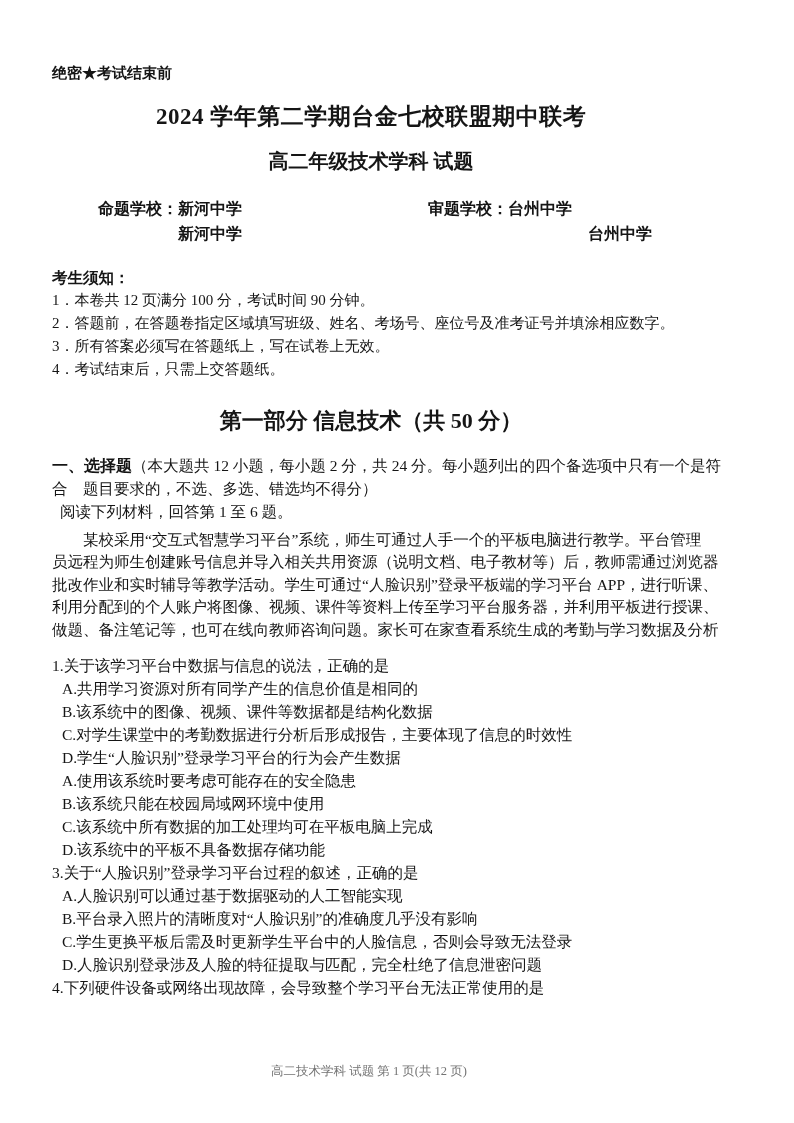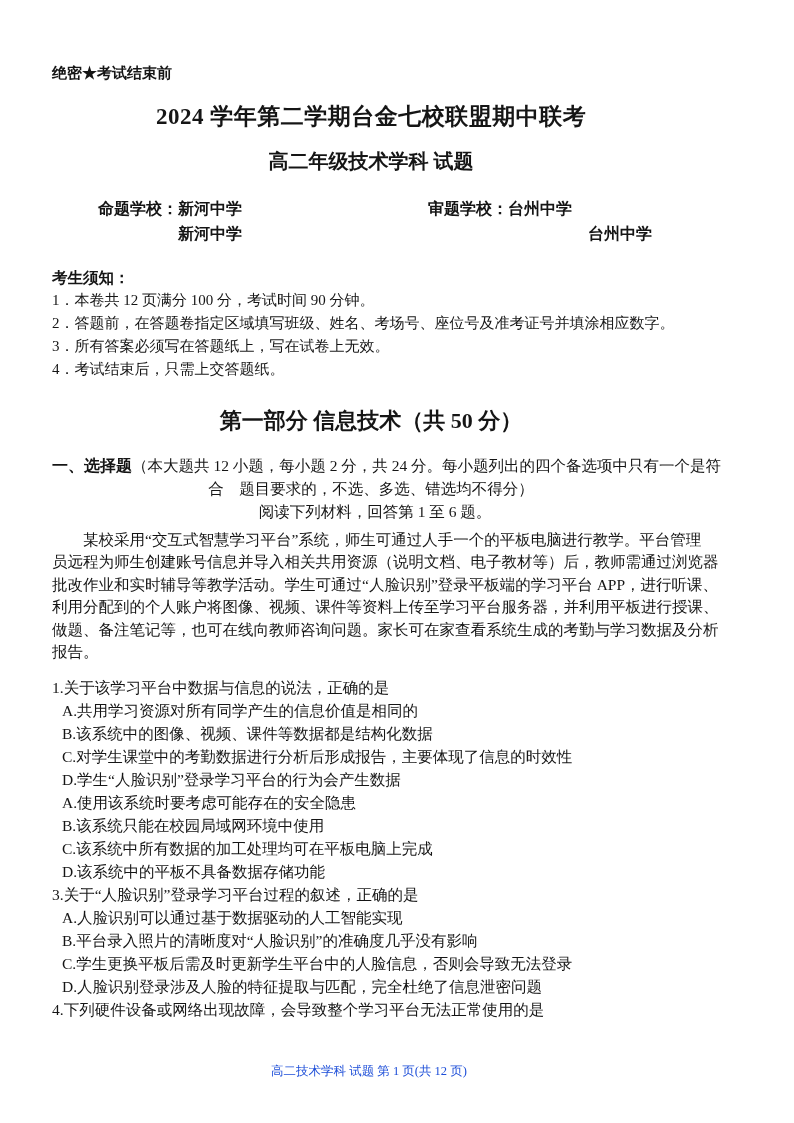--- a/index.html
+++ b/index.html
@@ -62,21 +62,21 @@
     font-size: 22px;
     font-weight: bold;
     margin-top: 24px;
     line-height: 32px;
   }
   .instruction {
     margin-top: 17px;
     font-size: 15.5px;
     line-height: 23px;
   }
-  .instruction-line { white-space: nowrap; text-align: center; }
+  .instruction-line { white-space: nowrap; }
   .instruction-bold { font-weight: bold; font-size: 16px; }
   .reading-prompt { padding-left: 8px; }
   .passage {
     margin-top: 6px;
     font-size: 15.5px;
     line-height: 22.4px;
   }
   .passage-line { white-space: nowrap; }
   .passage-first { text-indent: 2em; }
   .questions {
@@ -86,21 +86,21 @@
   }
   .question-stem { white-space: nowrap; }
   .question-option { padding-left: 10px; white-space: nowrap; }
   .footer {
     position: absolute;
     left: 0;
     bottom: 44px;
     width: 100%;
     text-align: center;
     font-size: 12.5px;
-    color: #1d4ed8;
+    color: #737373;
     line-height: 16px;
   }
 </style>
 </head>
 <body>
 
 <div class="sheet">
 
   <div class="classification">绝密★考试结束前</div>
 
@@ -134,21 +134,20 @@
     <div class="instruction-line">合　题目要求的，不选、多选、错选均不得分）</div>
     <div class="instruction-line reading-prompt">阅读下列材料，回答第 1 至 6 题。</div>
   </div>
 
   <div class="passage">
     <div class="passage-line passage-first">某校采用“交互式智慧学习平台”系统，师生可通过人手一个的平板电脑进行教学。平台管理</div>
     <div class="passage-line">员远程为师生创建账号信息并导入相关共用资源（说明文档、电子教材等）后，教师需通过浏览器</div>
     <div class="passage-line">批改作业和实时辅导等教学活动。学生可通过“人脸识别”登录平板端的学习平台 APP，进行听课、</div>
     <div class="passage-line">利用分配到的个人账户将图像、视频、课件等资料上传至学习平台服务器，并利用平板进行授课、</div>
     <div class="passage-line">做题、备注笔记等，也可在线向教师咨询问题。家长可在家查看系统生成的考勤与学习数据及分析</div>
-    <div class="passage-line">报告。</div>
   </div>
 
   <div class="questions">
 
     <div>
       <div class="question-stem">1.关于该学习平台中数据与信息的说法，正确的是</div>
       <div class="question-option">A.共用学习资源对所有同学产生的信息价值是相同的</div>
       <div class="question-option">B.该系统中的图像、视频、课件等数据都是结构化数据</div>
       <div class="question-option">C.对学生课堂中的考勤数据进行分析后形成报告，主要体现了信息的时效性</div>
       <div class="question-option">D.学生“人脸识别”登录学习平台的行为会产生数据</div>

